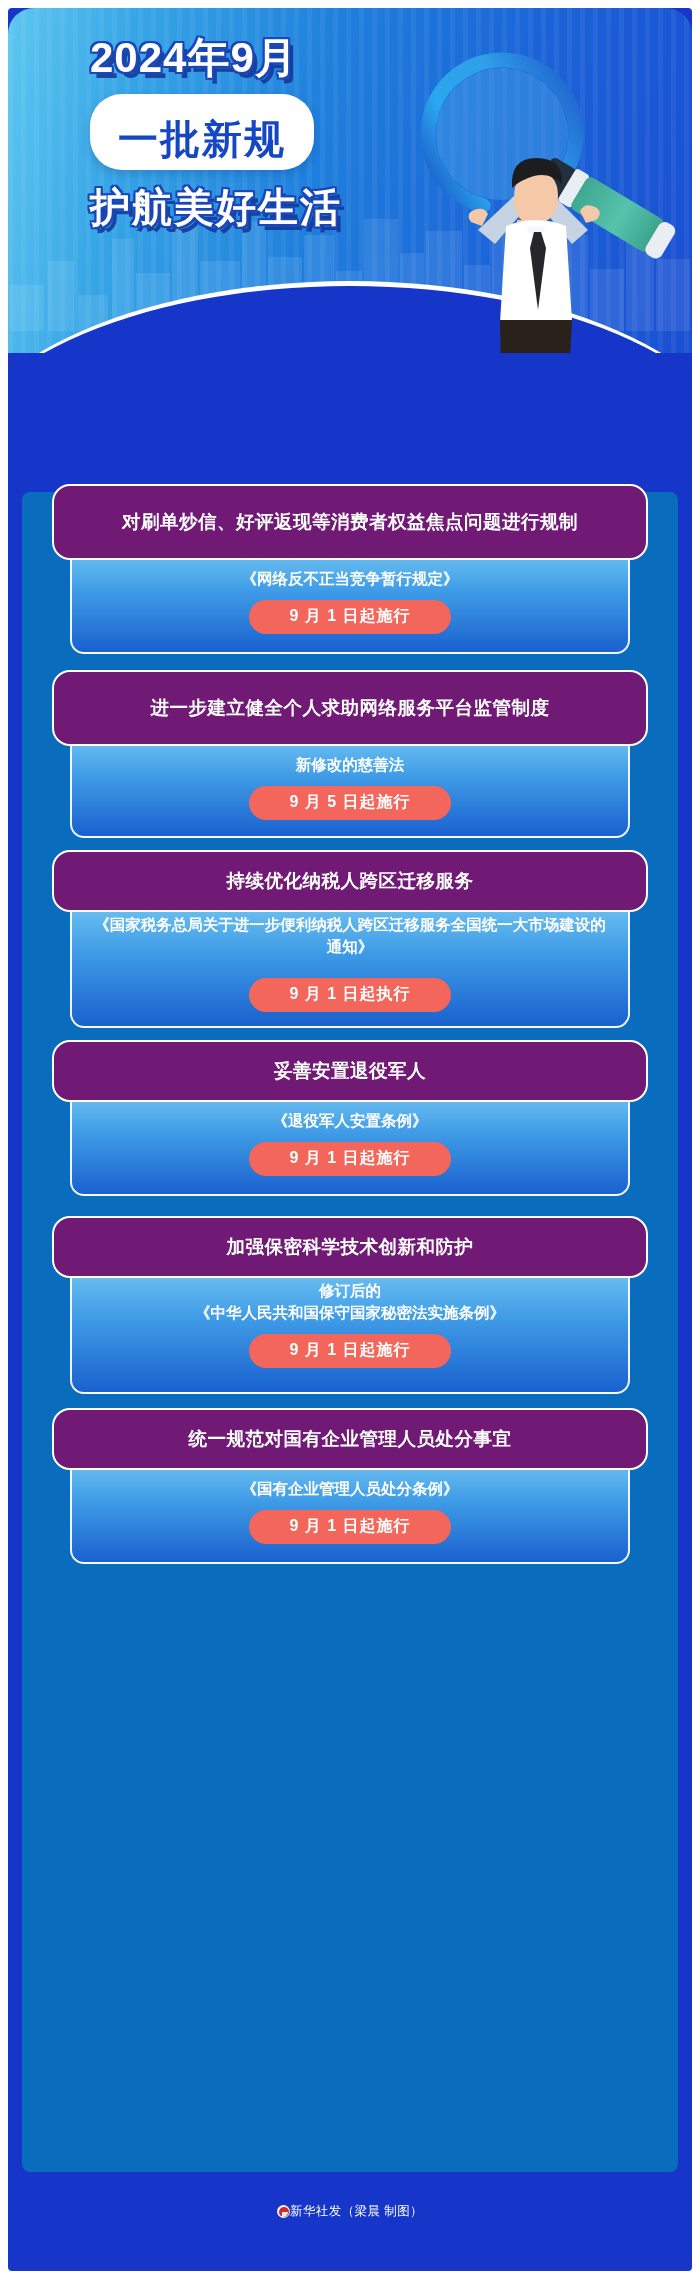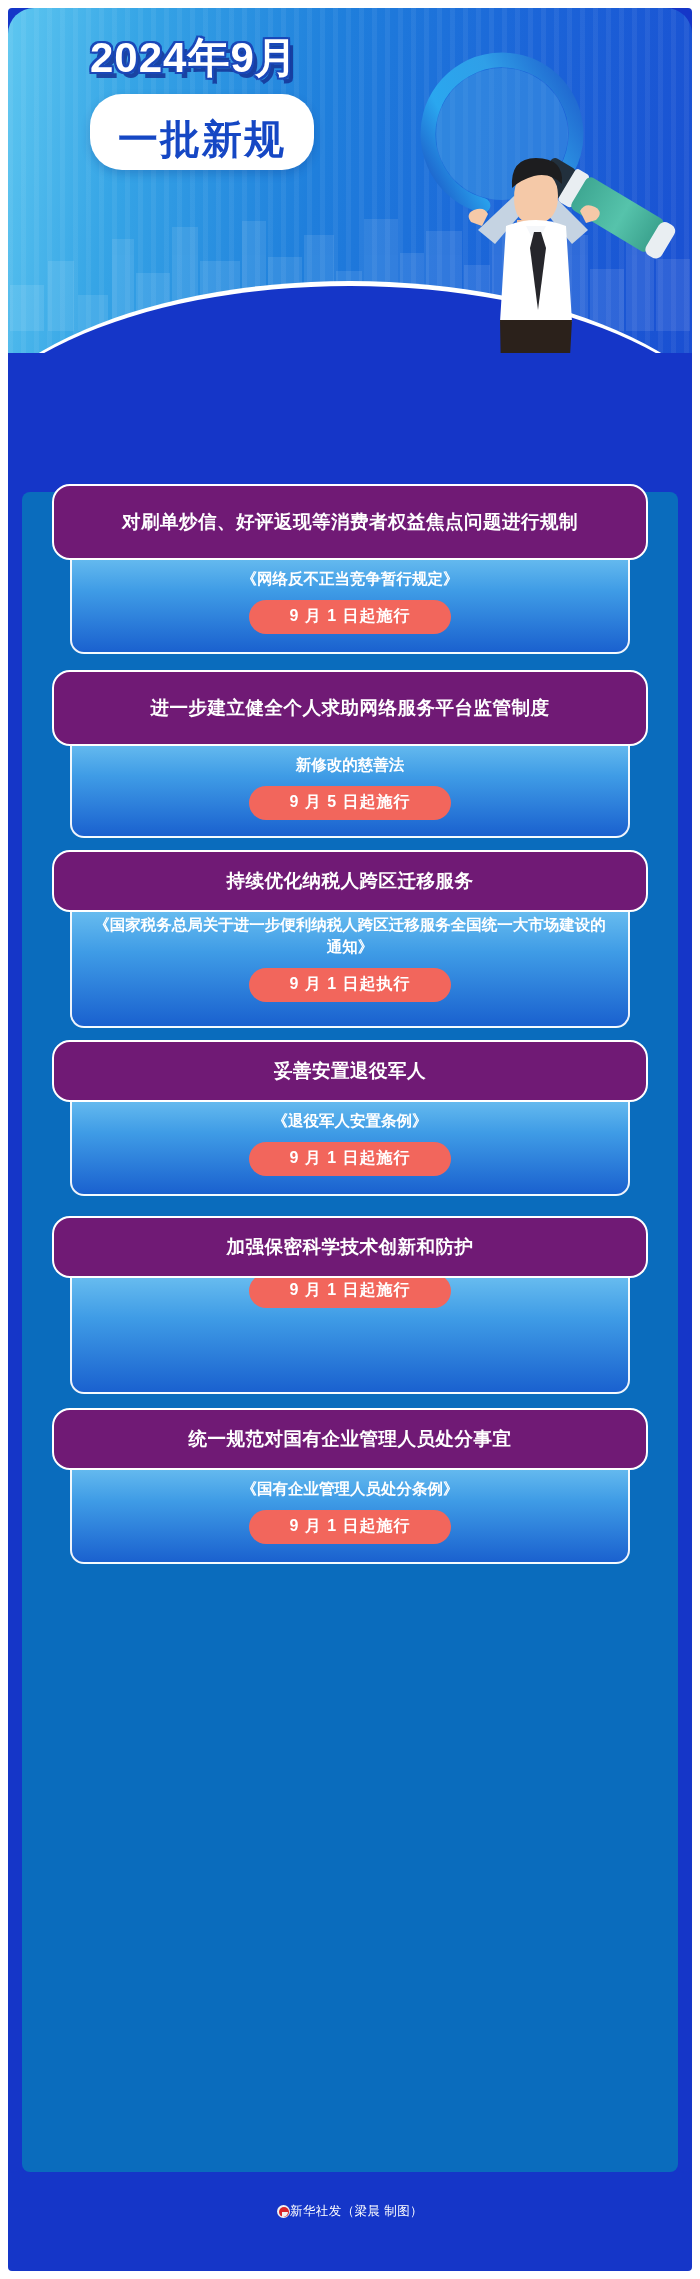--- a/index.html
+++ b/index.html
@@ -206,20 +206,21 @@
 
         <path d="M160 202 l7 0 l5 16 l-8 62 l-8 -62 z" fill="#26262b"></path>
 
         <path d="M126 290 h72 l-6 110 h-24 l-8 -74 l-8 74 h-24 z" fill="#2b211b"></path>
       </g>
     </svg>
 
     <div class="title-wrap">
       <div class="t-line1">2024年9月</div>
       <div class="t-pill">一批新规</div>
+      <div class="t-line3">护航美好生活</div>
     </div>
   </div>
 
   <div class="body-panel" id="cards">
       <div class="card" style="top: 0px;">
         <div class="card-sub" style="top: 52px; height: 110px;">
           <div class="sub-text" style="padding-top: 22px; white-space: pre-line;">《网络反不正当竞争暂行规定》</div>
           <div style="margin-top: 10px;"><span class="badge">9 月 1 日起施行</span></div>
         </div>
         <div class="card-title" style="top: -8px; height: 76px;">对刷单炒信、好评返现等消费者权益焦点问题进行规制</div>
@@ -227,33 +228,35 @@
       <div class="card" style="top: 0px;">
         <div class="card-sub" style="top: 238px; height: 108px;">
           <div class="sub-text" style="padding-top: 22px; white-space: pre-line;">新修改的慈善法</div>
           <div style="margin-top: 10px;"><span class="badge">9 月 5 日起施行</span></div>
         </div>
         <div class="card-title" style="top: 178px; height: 76px;">进一步建立健全个人求助网络服务平台监管制度</div>
       </div>
       <div class="card" style="top: 0px;">
         <div class="card-sub" style="top: 404px; height: 132px;">
           <div class="sub-text" style="padding-top: 16px; white-space: pre-line;">《国家税务总局关于进一步便利纳税人跨区迁移服务全国统一大市场建设的通知》</div>
-          <div style="margin-top: 10px;"><span class="badge">9 月 1 日起执行</span></div>
+          <div style="margin-top: 20px;"><span class="badge">9 月 1 日起执行</span></div>
         </div>
         <div class="card-title" style="top: 358px; height: 62px;">持续优化纳税人跨区迁移服务</div>
       </div>
       <div class="card" style="top: 0px;">
         <div class="card-sub" style="top: 594px; height: 110px;">
           <div class="sub-text" style="padding-top: 22px; white-space: pre-line;">《退役军人安置条例》</div>
           <div style="margin-top: 10px;"><span class="badge">9 月 1 日起施行</span></div>
         </div>
         <div class="card-title" style="top: 548px; height: 62px;">妥善安置退役军人</div>
       </div>
       <div class="card" style="top: 0px;">
         <div class="card-sub" style="top: 770px; height: 132px;">
+          <div class="sub-text" style="padding-top: 16px; white-space: pre-line;">修订后的
+《中华人民共和国保守国家秘密法实施条例》</div>
           <div style="margin-top: 10px;"><span class="badge">9 月 1 日起施行</span></div>
         </div>
         <div class="card-title" style="top: 724px; height: 62px;">加强保密科学技术创新和防护</div>
       </div>
       <div class="card" style="top: 0px;">
         <div class="card-sub" style="top: 962px; height: 110px;">
           <div class="sub-text" style="padding-top: 22px; white-space: pre-line;">《国有企业管理人员处分条例》</div>
           <div style="margin-top: 10px;"><span class="badge">9 月 1 日起施行</span></div>
         </div>
         <div class="card-title" style="top: 916px; height: 62px;">统一规范对国有企业管理人员处分事宜</div>

